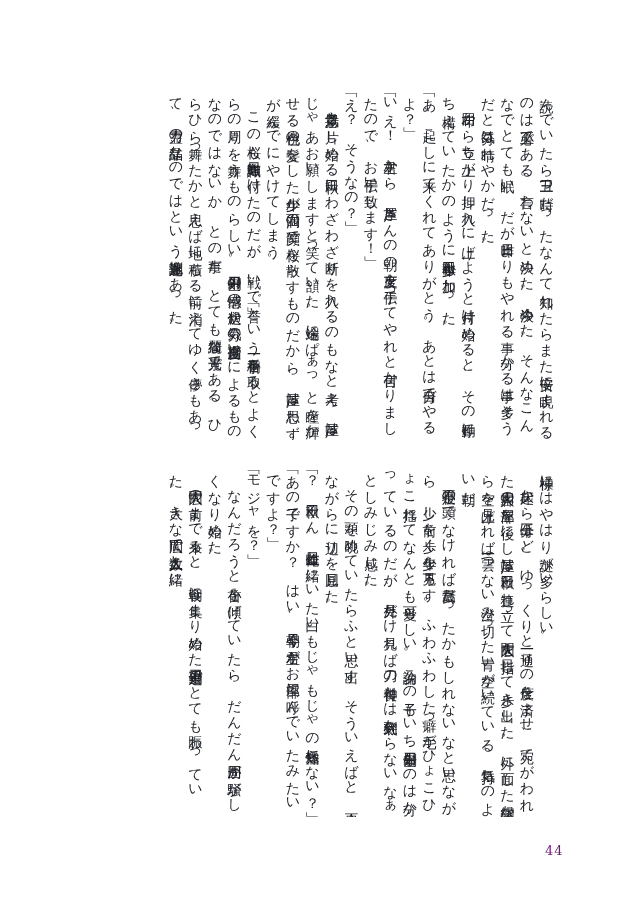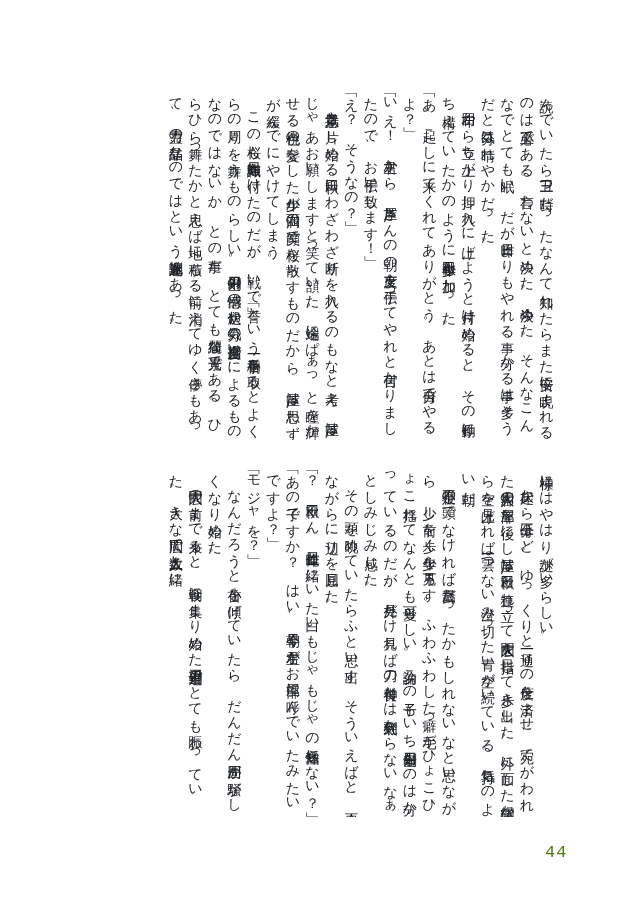--- a/index.html
+++ b/index.html
@@ -32,24 +32,23 @@
   .text-block--top { top: 88px; }
   .text-block--bottom { top: 465px; }
   .text-block p {
     margin: 0;
     padding: 0;
   }
   .page-number {
     position: absolute;
     left: 545px;
     top: 843px;
-    font-size: 17px;
+    font-size: 13px;
     letter-spacing: 1px;
-    color: #4d7c0f;
-    font-family: Liberation Mono, monospace;
+    color: #701a75;
   }
 </style>
 </head>
 <body>
 
 <div class="page">
 
   <section class="text-block text-block--top">
     <p>読んでいたら丑三つ時だったなんて知れたらまた安倍に睨まれるのは必至である。言わないと決めた。今決めた。そんなこんなでとても眠い。だが昨日よりもやれる事、分かる事は多そうだと気分は晴れやかだった。</p>
     <p>　布団から立ち上がり押し入れに上げようと片付け始めると、その動作に待ち構えていたかのように秋田少年も加わった。</p>

